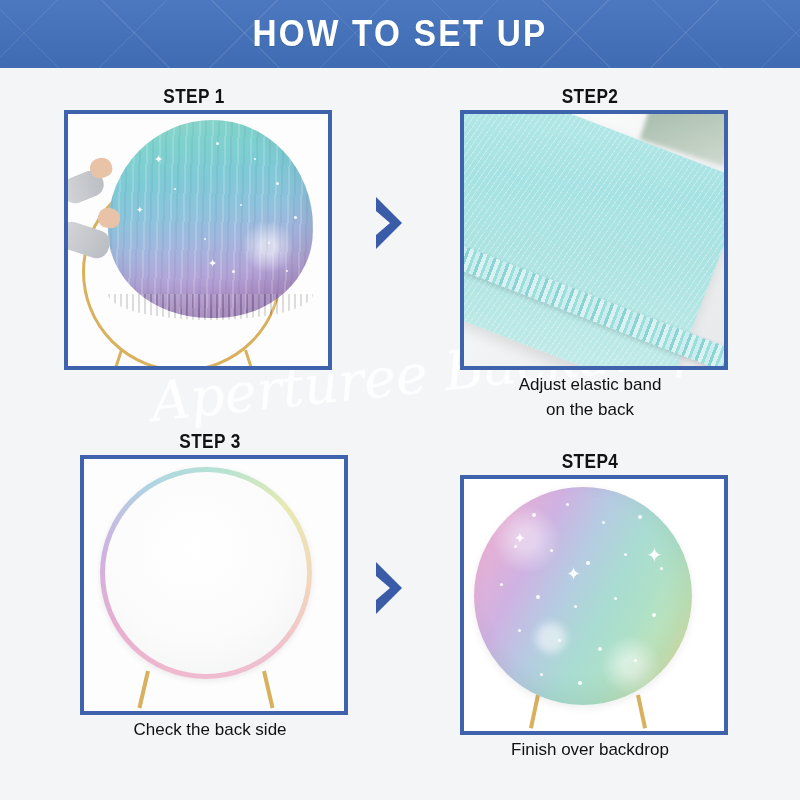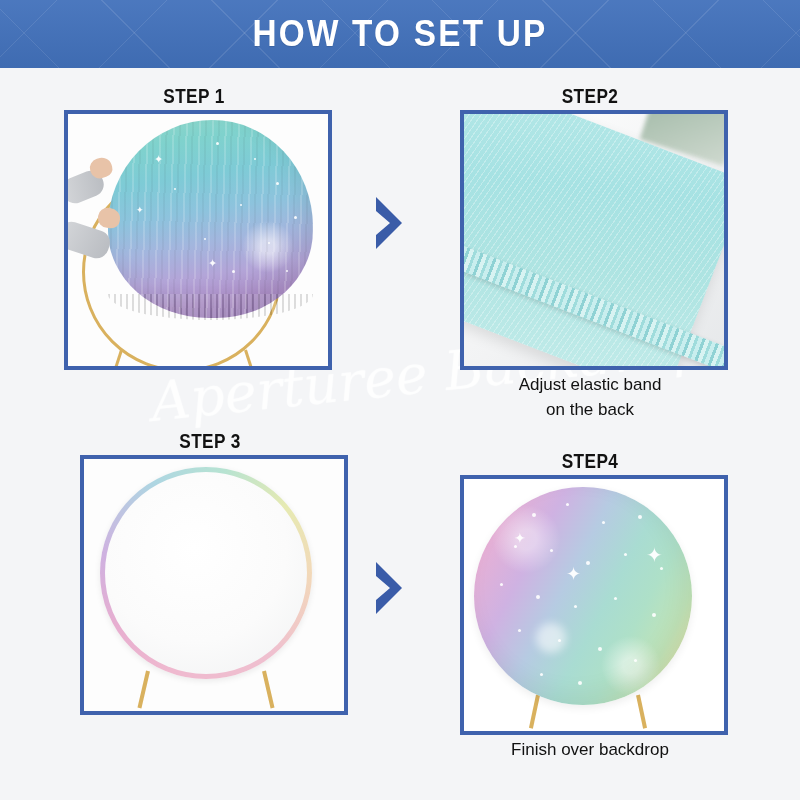--- a/index.html
+++ b/index.html
@@ -267,20 +267,21 @@
   <div class="step-title" style="top:0;">STEP 3</div>
   <div class="frame" style="left:0;top:26px;width:260px;height:252px;">
     <div class="p3-bg">
       <div class="leg" style="left:62px;top:212px;height:38px;width:4px;transform:rotate(13deg);background:#d9b15e;"></div>
       <div class="leg" style="left:178px;top:212px;height:38px;width:4px;transform:rotate(-13deg);background:#d9b15e;"></div>
       <div class="disc3">
         <div class="inner"></div>
       </div>
     </div>
   </div>
+  <div class="caption" style="top:288px;">Check the back side</div>
 </div>
 
 <div class="chevron" style="left:372px;top:562px;">
   <svg viewBox="0 0 36 52" xmlns="http://www.w3.org/2000/svg" aria-hidden="true">
     <polygon points="4,0 30,26 4,52 4,38 18,26 4,14" fill="#3a5ca8"></polygon>
   </svg>
 </div>
 
 <div class="step" style="left:460px;top:449px;width:260px;height:300px;">
   <div class="step-title" style="top:0;">STEP4</div>

